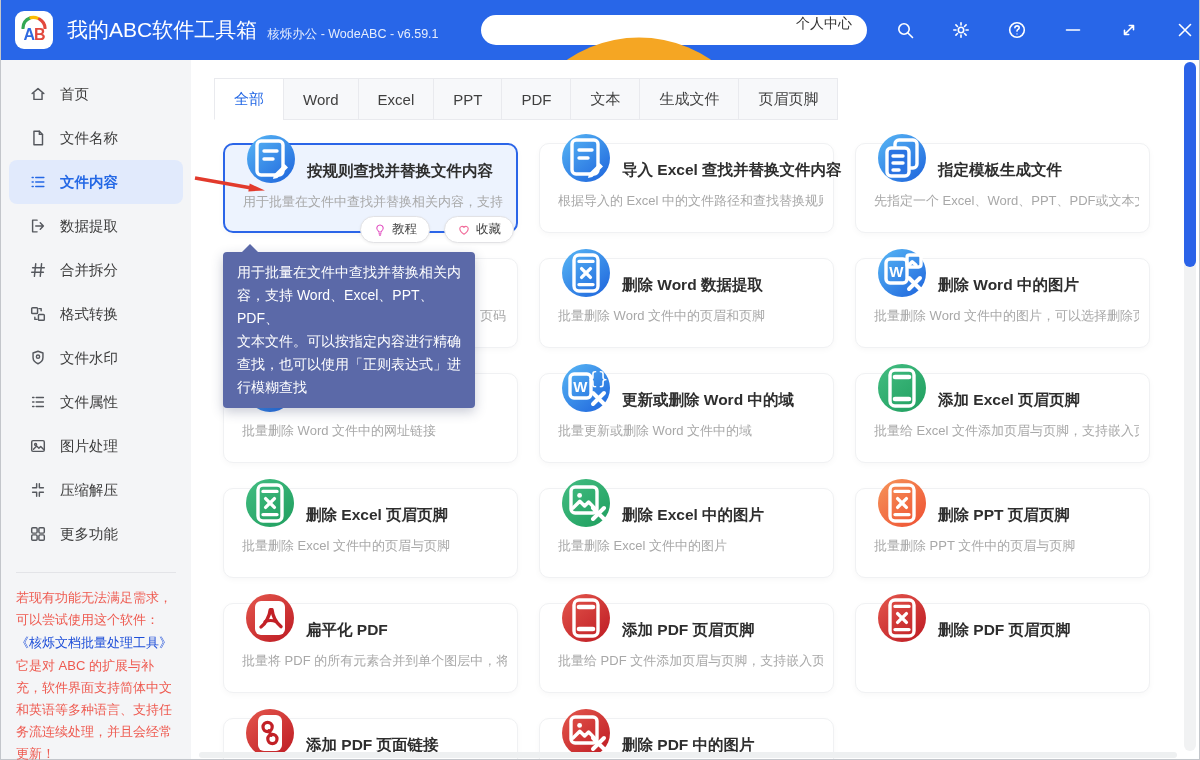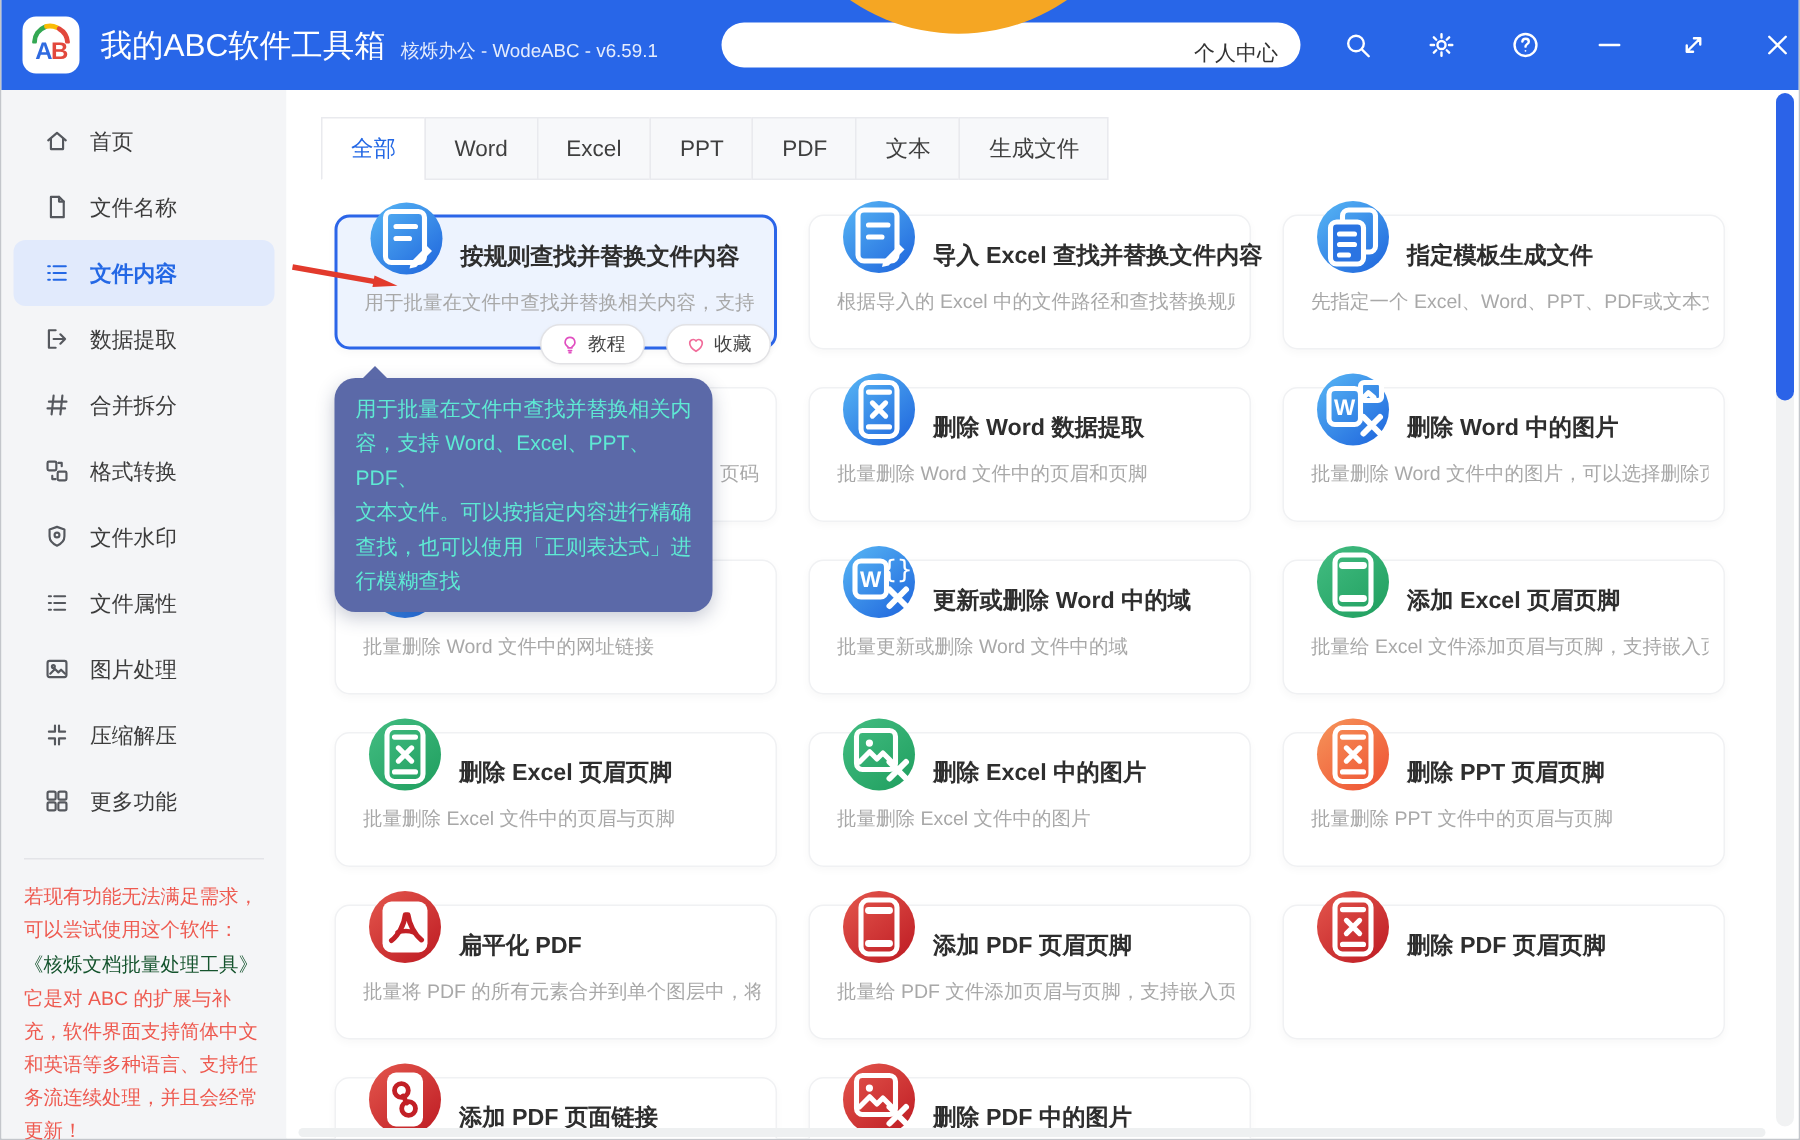--- a/index.html
+++ b/index.html
@@ -9,35 +9,35 @@
 
   
   .titlebar{height:60px;flex:0 0 60px;background:#2866e8;display:flex;align-items:center;padding:0 4px 0 14px;}
   .logo{width:38px;height:38px;background:#fff;border-radius:9px;position:relative;display:flex;align-items:flex-end;justify-content:center;flex:0 0 38px;}
   .logo svg.arc{position:absolute;top:4px;left:5px;width:28px;height:14px;}
   .logo-ab{font-weight:bold;font-size:16px;letter-spacing:-1px;line-height:1;margin-bottom:6px;}
   .logo-a{color:#2f6ae0;} .logo-b{color:#e2483d;}
   .tb-title{color:#fff;font-size:21px;font-weight:normal;margin-left:14px;white-space:nowrap;}
   .tb-sub{color:rgba(255,255,255,.88);font-size:12.5px;margin-left:10px;margin-top:9px;white-space:nowrap;}
   .tb-right{margin-left:auto;display:flex;align-items:center;}
-  .user-pill{height:30px;background:#fff;border-radius:16px;display:flex;align-items:flex-end;gap:7px;padding:0 15px 0 8px;font-size:14px;color:#333;margin-right:28px;cursor:pointer;}
+  .user-pill{height:30px;background:#fff;border-radius:16px;display:flex;align-items:flex-start;gap:7px;padding:0 15px 0 8px;font-size:14px;color:#333;margin-right:28px;cursor:pointer;}
   .user-pill svg{width:20px;height:20px;}
   .tb-ico{width:20px;height:20px;color:#fff;margin-left:36px;cursor:pointer;display:flex;}
   .tb-ico svg{width:20px;height:20px;}
 
   
   .app-body{flex:1;display:flex;min-height:0;}
   .sidebar{width:190px;flex:0 0 190px;background:#f4f5f7;padding-top:12px;box-sizing:border-box;display:flex;flex-direction:column;}
   .side-item{height:44px;display:flex;align-items:center;gap:13px;padding:0 10px 0 20px;margin:0 8px;border-radius:8px;font-size:14.5px;color:#3c3c3c;cursor:pointer;flex:0 0 44px;}
   .side-item .s-icon{width:18px;height:18px;color:#55585e;display:flex;}
   .side-item .s-icon svg{width:18px;height:18px;}
   .side-item.active{background:#e1eafc;color:#2468e5;font-weight:bold;}
   .side-item.active .s-icon{color:#2468e5;}
   .side-footer{margin:16px 15px 0;border-top:1px solid #e3e4e8;padding-top:14px;font-size:13px;line-height:22px;color:#ee5a50;}
-  .side-link{color:#14532d;cursor:pointer;display:inline-block;margin:1px 0;}
+  .side-link{color:#1d4ed8;cursor:pointer;display:inline-block;margin:1px 0;}
 
   .main{flex:1;background:#fff;position:relative;overflow:hidden;}
 
   
   .tabs{position:absolute;top:18px;left:24px;display:flex;z-index:2;}
   .tab{height:42px;display:flex;align-items:center;padding:0 19px;background:#f7f8fa;border:1px solid #e9eaee;margin-left:-1px;font-size:15px;color:#3f3f3f;cursor:pointer;box-sizing:border-box;}
   .tab.active{background:#fff;border-bottom-color:#fff;color:#2468e5;}
 
   
   .cards{position:absolute;left:32px;top:83px;display:grid;grid-template-columns:repeat(3,295px);grid-auto-rows:90px;column-gap:21px;row-gap:25px;}
@@ -50,21 +50,21 @@
   .card.orange .c-icon{background:linear-gradient(140deg,#f6955a,#ee4f32);}
   .card.red .c-icon{background:linear-gradient(140deg,#e4574d,#bd1a22);}
   .c-title{position:absolute;left:82px;top:16px;font-size:15.5px;font-weight:bold;color:#2e2e2e;white-space:nowrap;}
   .c-desc{position:absolute;left:18px;top:48px;right:10px;font-size:13px;color:#a8a8a8;white-space:nowrap;overflow:hidden;}
   .card.obscured .c-desc{left:256px;}
   .c-actions{position:absolute;right:2px;bottom:-12px;display:flex;gap:14px;}
   .pill{height:25px;background:#fff;border:1px solid #e2e2e5;border-radius:14px;display:flex;align-items:center;gap:5px;padding:0 12px;font-size:12.5px;color:#444;box-shadow:0 1px 3px rgba(0,0,0,.06);cursor:pointer;}
   .pill svg{width:14px;height:14px;}
 
   
-  .tooltip{position:absolute;left:32px;top:192px;width:252px;box-sizing:border-box;background:#5b69a8;border-radius:14px;padding:9px 14px;color:#5eead4;font-size:14px;line-height:23px;white-space:pre-line;z-index:10;box-shadow:0 4px 12px rgba(40,50,90,.25);}
+  .tooltip{position:absolute;left:32px;top:192px;width:252px;box-sizing:border-box;background:#5b69a8;border-radius:4px;padding:9px 14px;color:#ffffff;font-size:14px;line-height:23px;white-space:pre-line;z-index:10;box-shadow:0 4px 12px rgba(40,50,90,.25);}
   .tooltip::before{content:"";position:absolute;top:-8px;left:18px;border-left:9px solid transparent;border-right:9px solid transparent;border-bottom:9px solid #5b69a8;}
 
   
   .v-scroll{position:absolute;top:2px;right:3px;bottom:8px;width:12px;background:#f1f2f3;border-radius:6px;z-index:15;}
   .v-thumb{position:absolute;top:0;left:0;width:12px;height:205px;background:#2b63e8;border-radius:6px;}
   .h-scroll{position:absolute;left:8px;right:22px;bottom:1px;height:6px;background:#eef0f1;border-radius:3px;z-index:15;}
 
   
   .arrow-overlay{position:absolute;left:188px;top:168px;width:92px;height:34px;z-index:30;pointer-events:none;}
 </style>
@@ -255,20 +255,23 @@
           </div>
           <div class="tab">
             <span>PDF</span>
           </div>
           <div class="tab">
             <span>文本</span>
           </div>
           <div class="tab">
             <span>生成文件</span>
           </div>
+          <div class="tab">
+            <span>页眉页脚</span>
+          </div>
         </div>
       <div class="cards">
           <div class="card blue highlighted">
     <div class="c-icon">
               <svg viewBox="0 0 24 24" fill="none" stroke="#fff" stroke-width="1.7" stroke-linecap="round" stroke-linejoin="round" style="width:100%;height:100%">
                 <rect x="5" y="3" width="13" height="17" rx="2"></rect>
                 <path d="M8.5 8h6.5M8.5 12h4.5"></path>
                 <path d="M13.5 19.8l5.3-5.3 1.7 1.7-5.3 5.3-2.2.5z" fill="#fff" stroke="none"></path>
               </svg>
             </div>

